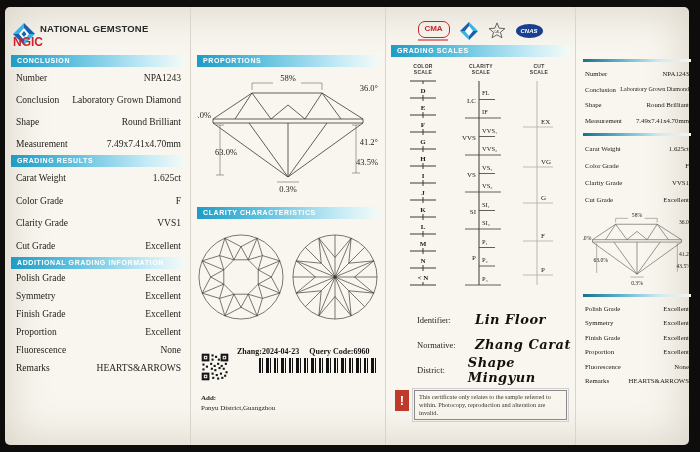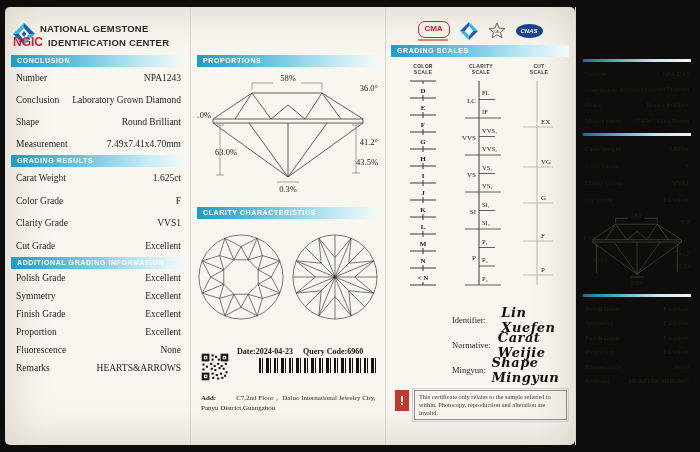--- a/index.html
+++ b/index.html
@@ -1,18 +1,18 @@
 <!DOCTYPE html>
 <html><head>
 <meta charset="utf-8">
 <style>
   html,body{margin:0;padding:0;}
   body{width:700px;height:452px;background:#0e0d0b;position:relative;overflow:hidden;
        font-family:"Liberation Serif",serif;}
-  .cert{position:absolute;left:5px;top:7px;width:570px;height:438px;background:#f8f6ef;
+  .cert{position:absolute;left:5px;top:7px;width:684px;height:438px;background:#f8f6ef;
         border-radius:5px;box-shadow:inset 0 0 45px rgba(95,75,45,.22);}
   .fold{position:absolute;top:0;bottom:0;width:1px;background:#d9d5c8;}
   .panel{position:absolute;top:0;}
 
   
   .bar{height:12px;background:linear-gradient(90deg,#1e9cc6 0,#5fc0de 35%,#c9ecf7 80%,#f4faf6 100%);
        color:#fff;font:bold 7px "Liberation Sans",sans-serif;letter-spacing:.6px;
        line-height:12px;padding-left:6px;white-space:nowrap;overflow:hidden;}
   .divider{height:3px;background:linear-gradient(90deg,#17708f,#5db4cd 35%,#cfe9f2 70%,#f6f4ec);}
 
@@ -85,23 +85,22 @@
         <polygon points="0,11 11,22 11,11" fill="#1a5fae"></polygon>
         <polygon points="22,11 11,22 11,11" fill="#35b5e5"></polygon>
         <polygon points="11,5 16,11 11,17 6,11" fill="#fff"></polygon>
         <polygon points="11,8 13.5,11 11,14 8.5,11" fill="#1a5fae"></polygon>
       </svg>
       <div class="logo-grid">
         <span class="org-text">NATIONAL GEMSTONE</span>
 
       </div>
     </div>
-    <div style="display:flex;gap:5px;align-items:baseline;margin-top:-12px;padding-left:2px;">
+    <div style="display:flex;align-items:baseline;margin-top:-12px;padding-left:2px;">
       <span class="ngic">NGIC</span>
-      <span class="org-text">IDENTIFICATION CENTER</span>
     </div>
 
     <div class="bar" style="margin-top:7px;">CONCLUSION</div>
     <div class="rows-a">
       <div class="row">
         <span>Number</span>
         <span class="val">NPA1243</span>
         </div>
       <div class="row">
         <span>Conclusion</span>
@@ -250,31 +249,30 @@
             <rect x="27" y="28" width="3" height="3"></rect>
             <rect x="33" y="31" width="3" height="3"></rect>
           <rect x="16" y="34" width="3" height="3"></rect>
             <rect x="23" y="35" width="3" height="3"></rect>
             <rect x="29" y="34" width="3" height="3"></rect>
             <rect x="35" y="26" width="3" height="3"></rect>
         </g>
       </svg>
       <div>
         <div class="dq-line">
-          <span>Date:</span><span>2024-04-23</span>
+          <span>Zhang:</span><span>2024-04-23</span>
           &nbsp;&nbsp;&nbsp;
           <span>Query Code:</span><span>6960</span>
         </div>
         <div class="barcode" style="margin-left:22px;"></div>
       </div>
     </div>
     <div class="addr">
       <div class="a1">
           <b>Add:</b>
-        <span>C7,2nd Floor， Daluo International Jewelry City,</span>
         </div>
       <div style="">Panyu District,Guangzhou</div>
     </div>
   </div>
 
   <div class="panel" style="left:382px;width:186px;">
     <div class="badges">
       <div>
         <div class="cma">CMA</div>
         <div class="cma-sub"></div>
@@ -405,31 +403,31 @@
             <text x="24" y="49">EX</text>
             <text x="24" y="89">VG</text>
             <text x="24" y="125">G</text>
             <text x="24" y="163">F</text>
             <text x="24" y="197">P</text>
           </g>
         </svg>
       </div>
     </div>
 
-    <div style="margin-top:14px;padding-left:35px;">
+    <div style="margin-top:14px;">
       <div class="sig-row">
         <span class="sig-role">Identifier:</span>
-        <span class="sig-name">Lin Xuefen</span>
+        <span class="sig-name">Lin Floor</span>
         </div>
       <div class="sig-row">
         <span class="sig-role">Normative:</span>
-        <span class="sig-name">Carat Weijie</span>
+        <span class="sig-name">Zhang Carat</span>
         </div>
       <div class="sig-row">
-        <span class="sig-role">Mingyun:</span>
+        <span class="sig-role">District:</span>
         <span class="sig-name">Shape Mingyun</span>
         </div>
     </div>
 
     <div class="warn">
       <div class="warn-ic">!</div>
       <div class="warn-box">This certificate only relates to the sample referred to within. Photocopy, reproduction and alteration are invalid.</div>
     </div>
   </div>
 

